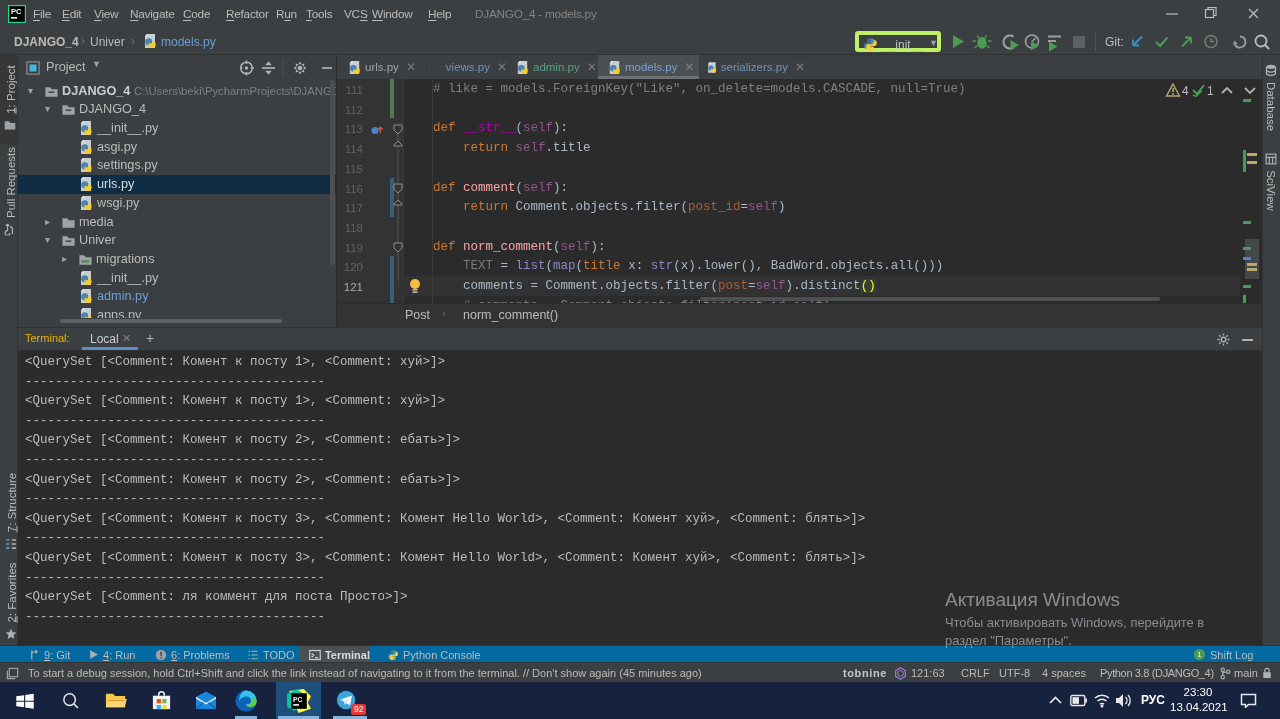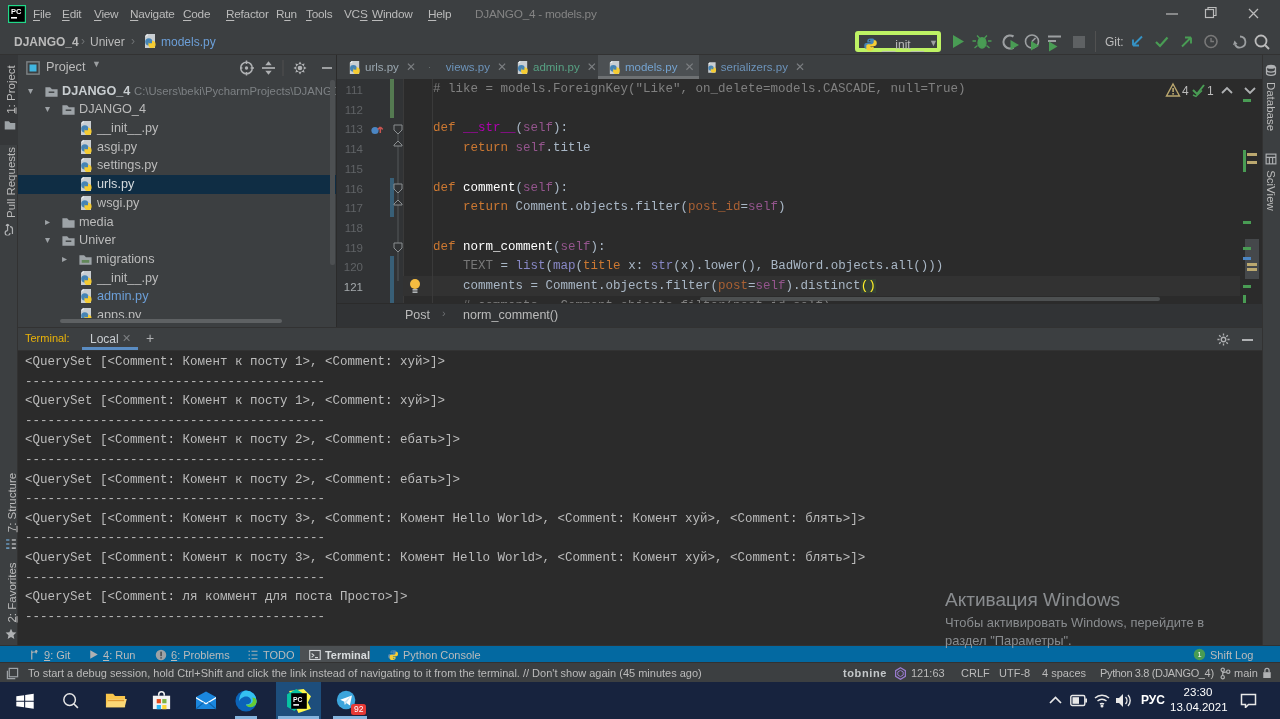--- a/index.html
+++ b/index.html
@@ -29,21 +29,21 @@
 .tab { position:absolute; top:0; height:24px; font-size:11.5px; display:flex; align-items:center; }
 .tabx { color:#7c7f82; font-size:12px; margin-left:7px; }
 
 #editor { left:337px; top:79px; width:925px; height:224px; background:#2b2b2b; overflow:hidden;}
 #gutter { position:absolute; left:0; top:0; width:67px; height:250px; background:#313335; border-right:1px solid #3a3a3a;}
 .lnum { position:absolute; left:0; width:26px; text-align:right; font-size:11.5px; color:#606366;
   font-family:Liberation Sans, sans-serif; }
 .cline { position:absolute; left:66px; width:859px; height:19.7px; white-space:pre;
   font-family:"Liberation Mono",monospace; font-size:12.5px; color:#a9b7c6; }
 .cline span { letter-spacing:0; }
-.kw { color:#cc7832; } .fn { color:#ffffff; } .slf { color:#94558d; } .dund { color:#b200b2; }
+.kw { color:#cc7832; } .fn { color:#fca5a5; } .slf { color:#94558d; } .dund { color:#b200b2; }
 .cmt { color:#808080; } .bi { color:#8888c6; } .kwa { color:#aa6134; } .gray { color:#787878; }
 
 #crumbs { left:337px; top:303px; width:925px; height:24px; background:#313335; border-top:1px solid #2b2b2b; }
 
 #termhead { left:18px; top:327px; width:1244px; height:24px; background:#3c3f41; border-top:1px solid #323232; border-bottom:1px solid #323232;}
 #termbody { left:18px; top:352px; width:1244px; height:293px; background:#2b2b2b; }
 .tline { position:absolute; left:7px; white-space:pre; font-family:"Liberation Mono",monospace;
   font-size:12.5px; color:#bbbbbb; }
 
 #bstripe { left:0; top:645px; width:1280px; height:17px; background:#0369a1; border-top:1px solid #323232;}

